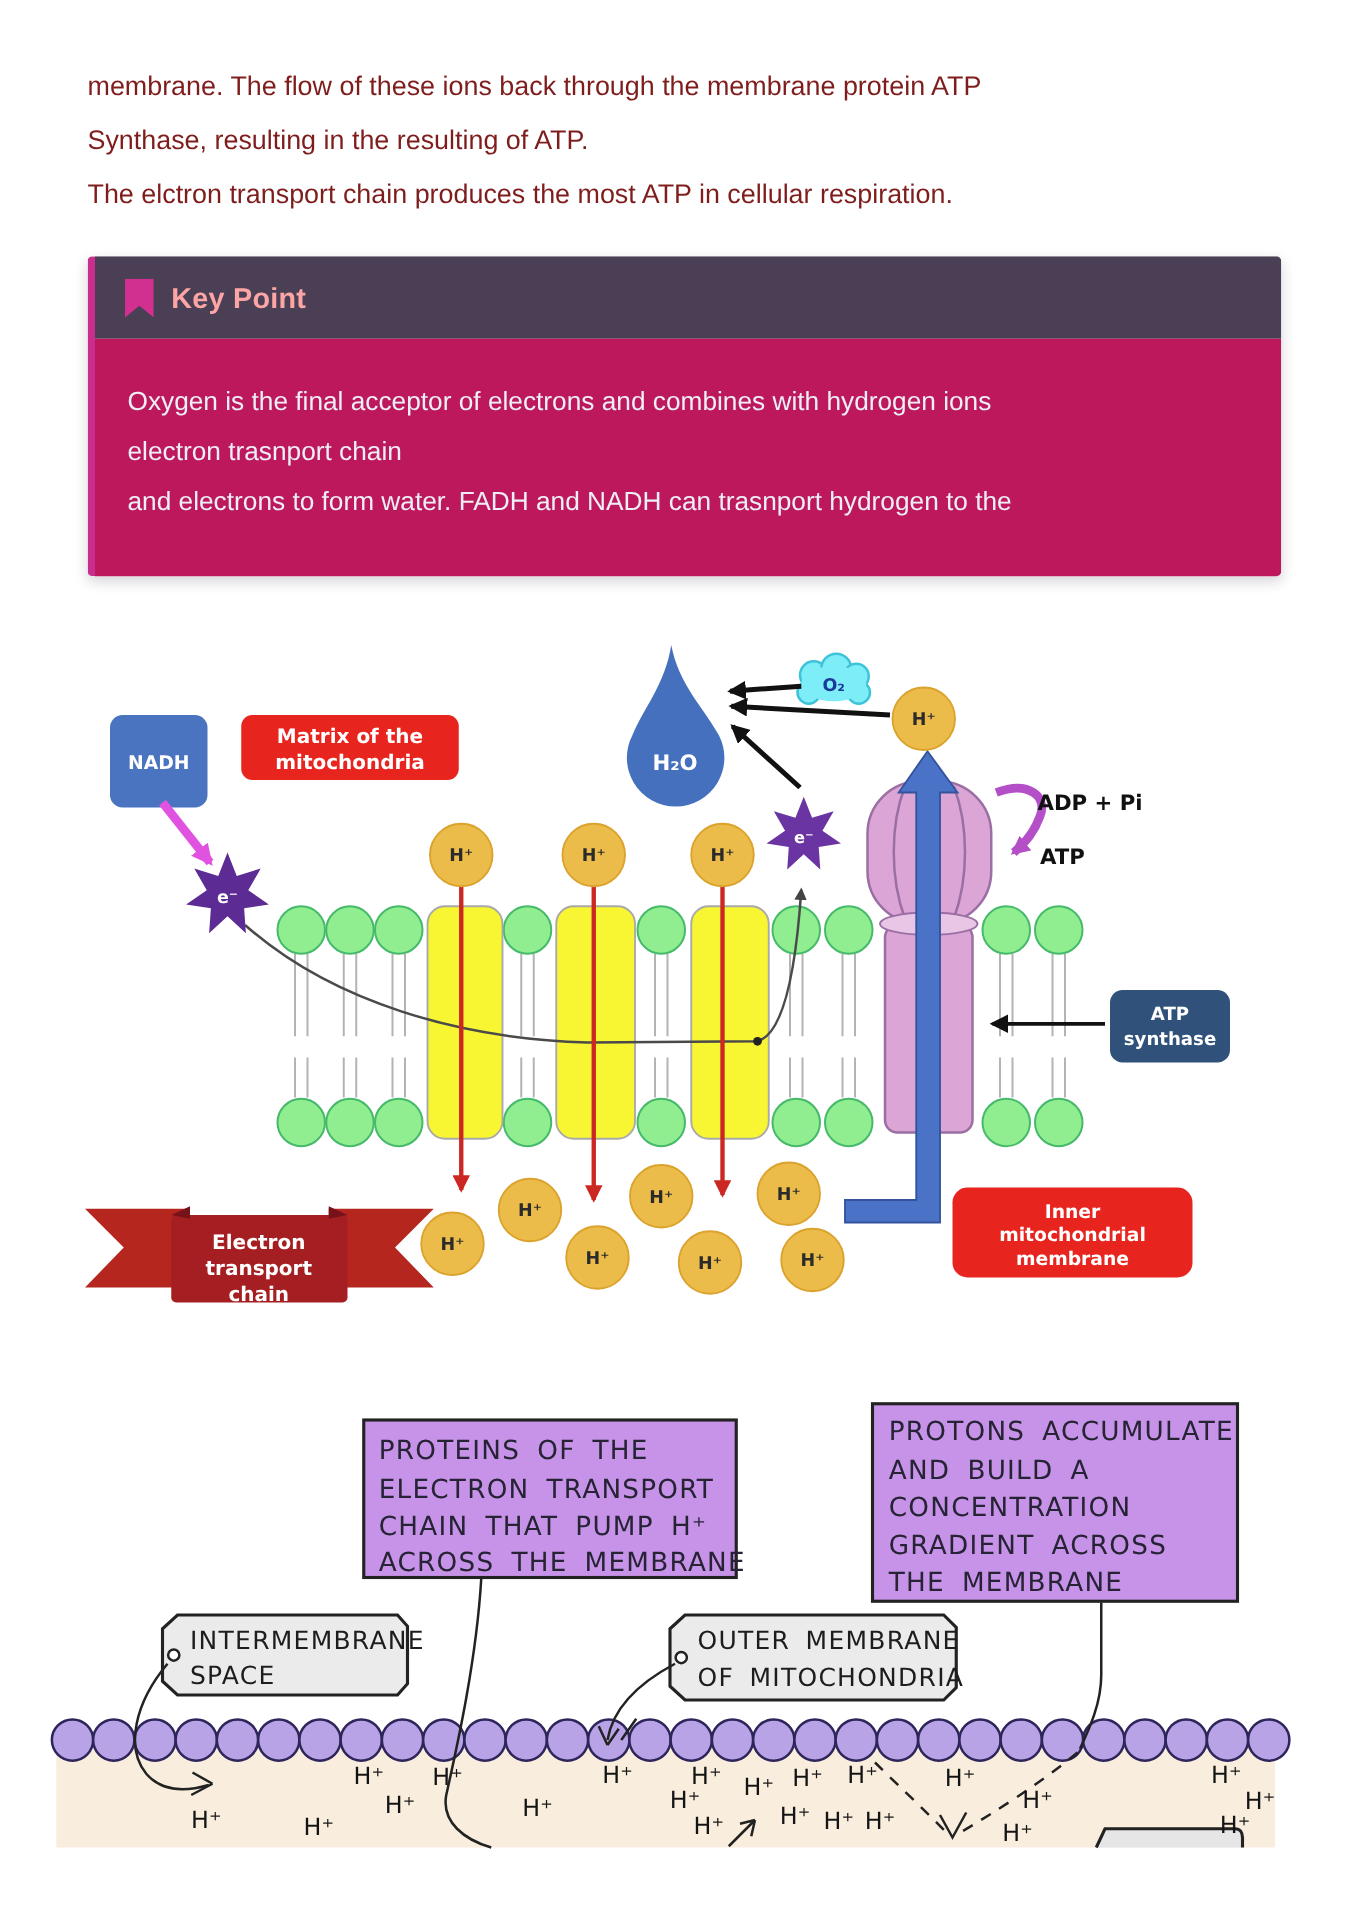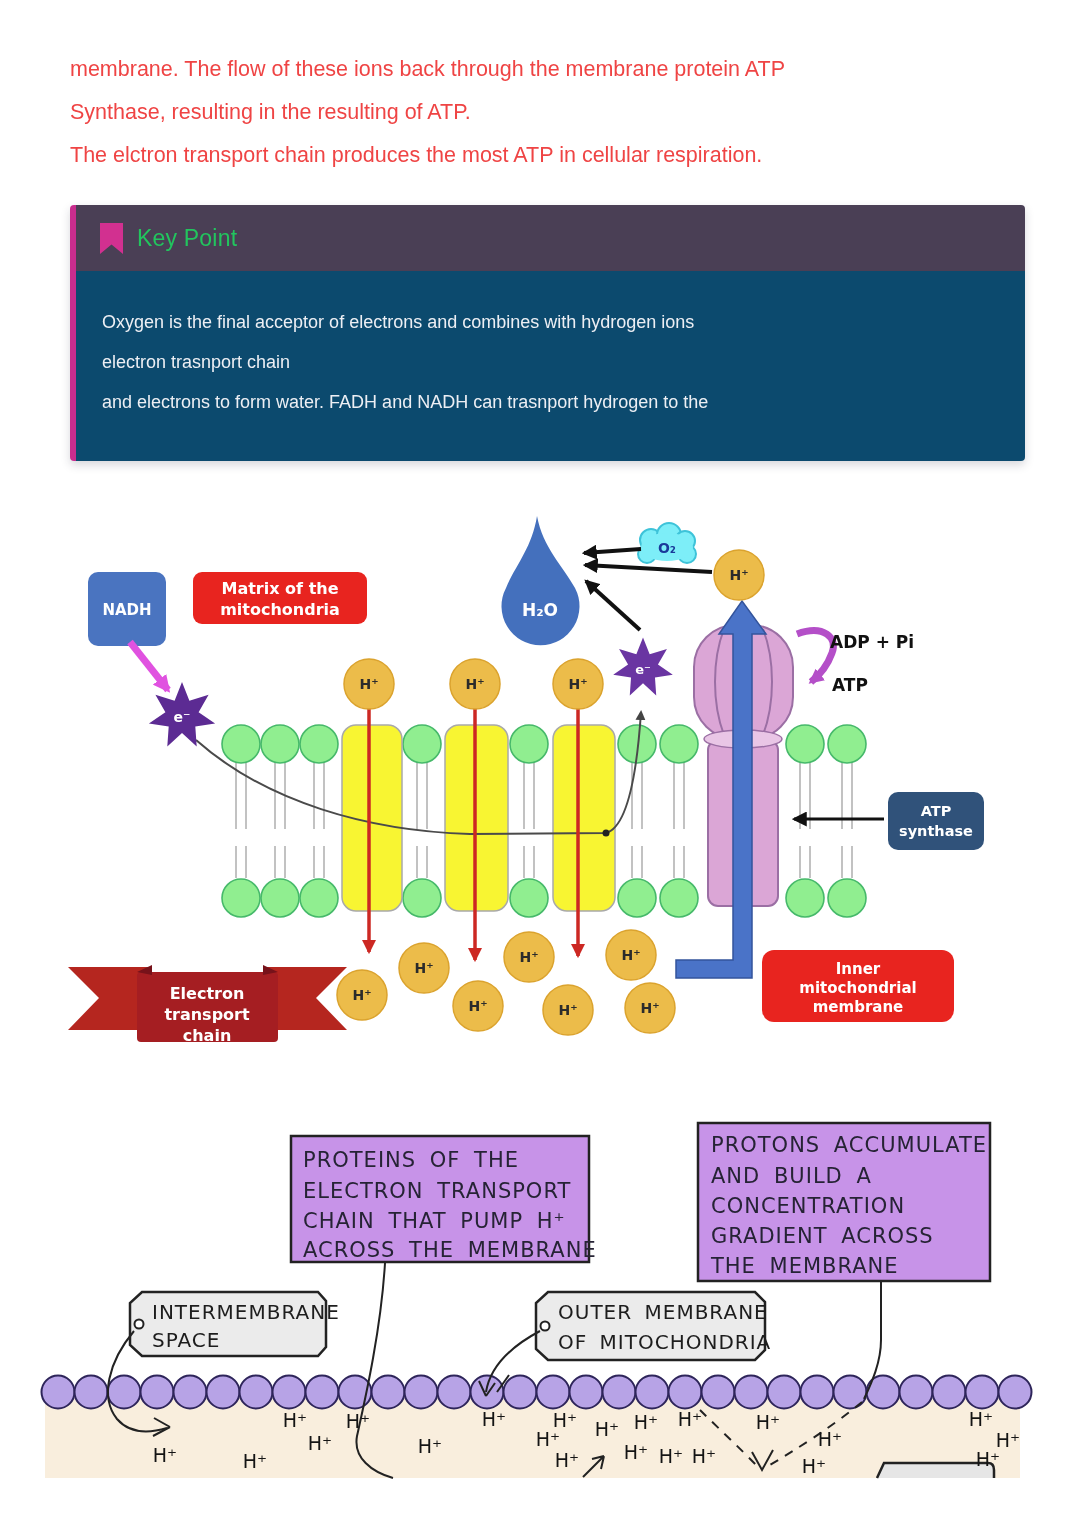--- a/index.html
+++ b/index.html
@@ -1,28 +1,28 @@
 <!DOCTYPE html>
 <html><head>
 <meta charset="utf-8">
 <style>
   html,body{margin:0;padding:0;background:#fff;}
   #page{position:relative;width:1080px;height:1526px;background:#fff;overflow:hidden;
         font-family:"Liberation Sans",sans-serif;}
   
-  #intro{position:absolute;left:70px;top:48px;width:960px;color:#ef4444;
+  #intro{position:absolute;left:70px;top:48px;width:960px;color:#7f1d1d;
          font-size:21.5px;line-height:43px;}
   
   #keypoint{position:absolute;left:70px;top:205px;width:949px;height:256px;
             border-left:6px solid #c92d8e;border-radius:4px;
             box-shadow:0 4px 10px rgba(40,40,60,.18);overflow:hidden;}
   #kp-header{height:66px;background:#4a3f55;display:flex;align-items:center;
              padding-left:24px;gap:14px;}
-  #kp-title{color:#22c55e;font-size:23px;font-weight:normal;letter-spacing:.2px;}
-  #kp-body{height:190px;background:#0c4a6e;color:#edeff4;font-size:18px;
+  #kp-title{color:#fca5a5;font-size:23px;font-weight:bold;letter-spacing:.2px;}
+  #kp-body{height:190px;background:#be185d;color:#edeff4;font-size:21px;
            line-height:40px;padding:31px 30px 0 26px;}
   
   .dlabel{font-family:"DejaVu Sans",sans-serif;font-weight:bold;fill:#fff;text-anchor:middle;}
   .blk{font-family:"DejaVu Sans",sans-serif;font-weight:600;fill:#111;}
   .goldtxt{font:bold 14px "DejaVu Sans",sans-serif;fill:#2b2b2b;text-anchor:middle;}
   .head{fill:#90ee90;stroke:#46b96a;stroke-width:1.6;}
   .tail{stroke:#b3b3b3;stroke-width:1.6;}
   .gold{fill:#ecbc4a;stroke:#dba32e;stroke-width:1.5;}
   .mem{fill:#b7a3e6;stroke:#2e255a;stroke-width:2;}
   .sketch{font-family:"DejaVu Sans",sans-serif;font-size:21px;fill:#262335;

